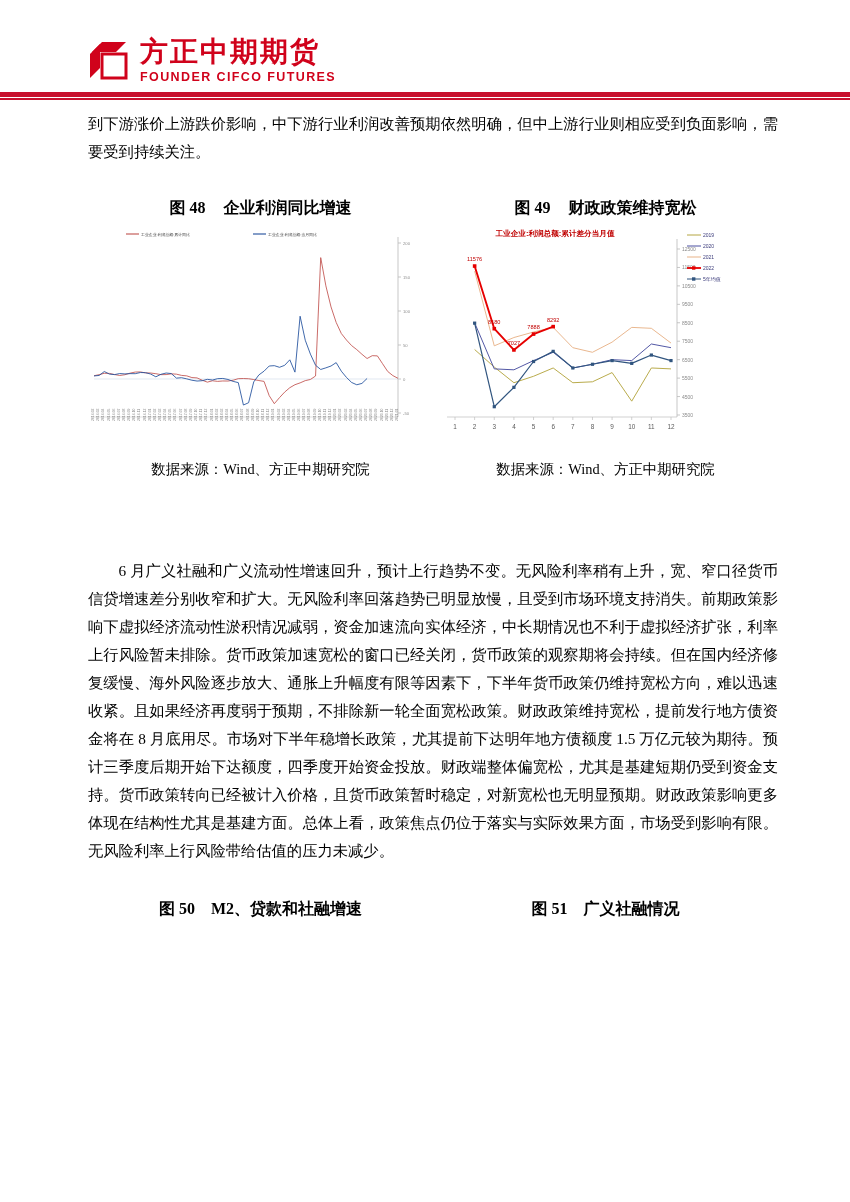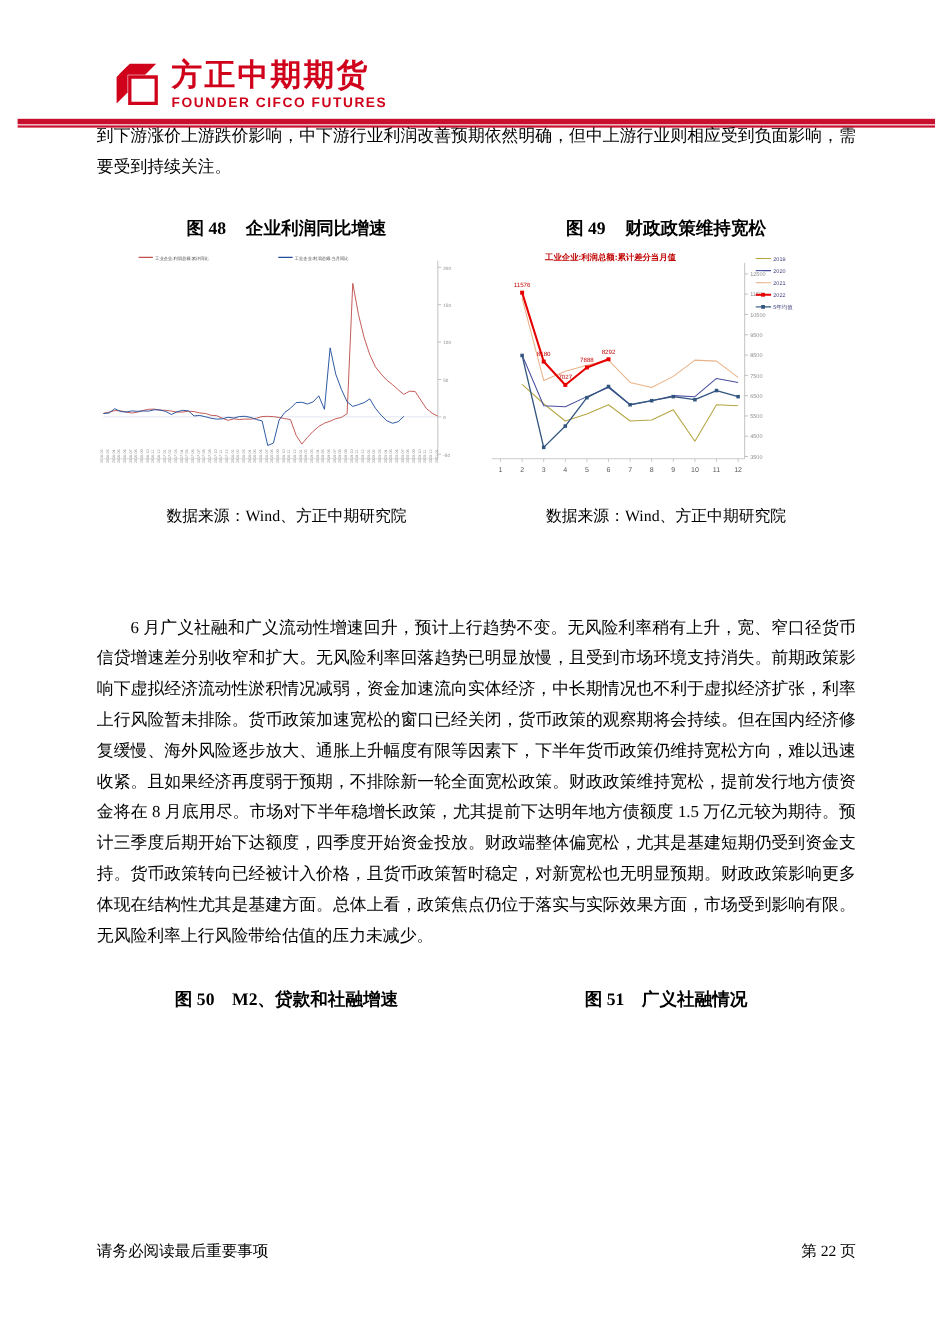--- a/index.html
+++ b/index.html
@@ -5,21 +5,21 @@
   * { box-sizing: border-box; }
   html, body { margin:0; padding:0; }
   body {
     width: 850px; height: 1202px;
     background: #ffffff;
     font-family: "Liberation Serif", "DejaVu Serif", serif;
     color: #000;
     position: relative;
     overflow: hidden;
   }
-  .page { position: relative; width:850px; height:1202px; padding: 16px; }
+  .page { position: relative; width:850px; height:1202px; padding: 0; }
 
   
   .header { position:relative; height:100px; }
   .logo-wrap { position:absolute; left:88px; top:38px; display:flex; align-items:center; gap:10px; }
   .logo-mark { width:42px; height:42px; position:relative; }
   .logo-mark svg { display:block; }
   .logo-text { display:flex; flex-direction:column; line-height:1; }
   .logo-cn {
     font-family:"Liberation Sans","DejaVu Sans",sans-serif;
     font-weight:bold; font-size:28px; color:#d0021b; letter-spacing:2px;
@@ -296,18 +296,14 @@
         <span class="fig-title" style="margin-left:12px;">M2、贷款和社融增速</span>
       </div>
       <div class="fig-col">
         <span class="fig-title">图 51</span>
         <span class="fig-title" style="margin-left:12px;">广义社融情况</span>
       </div>
     </div>
 
   </div>
 
-  <div class="footer">
-    <span>请务必阅读最后重要事项</span>
-    <span>第 22 页</span>
-  </div>
 
 </div>
 
 </body></html>

